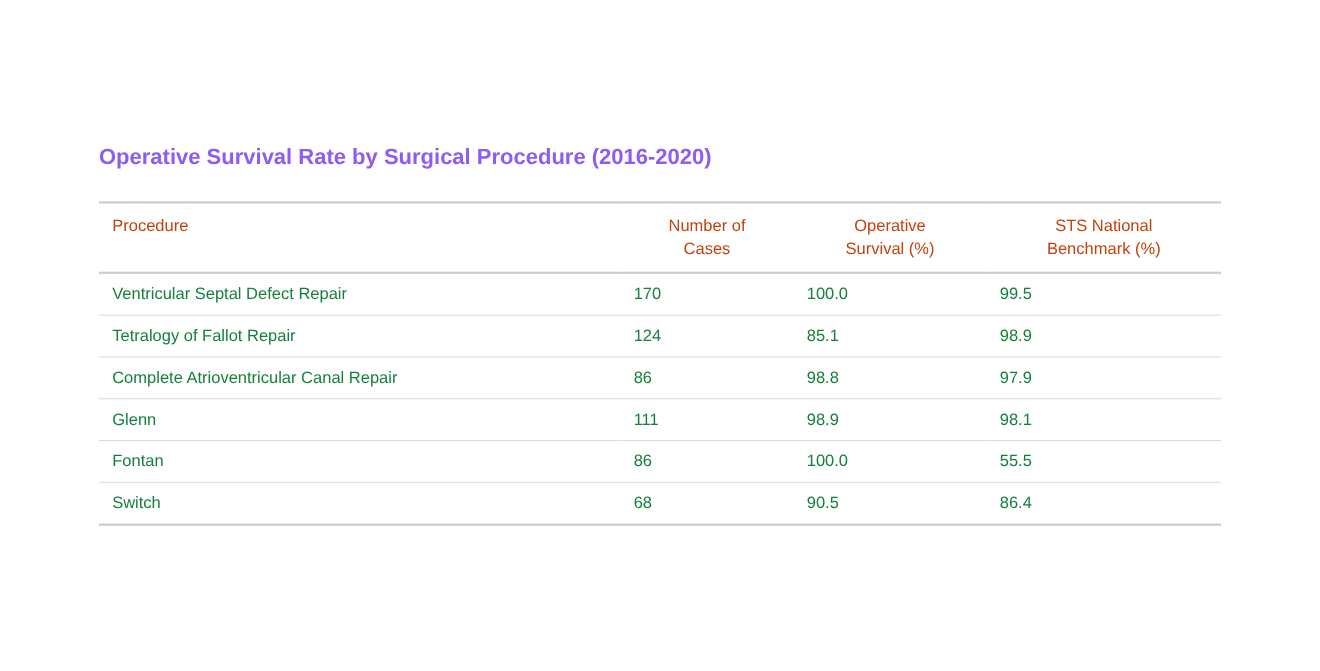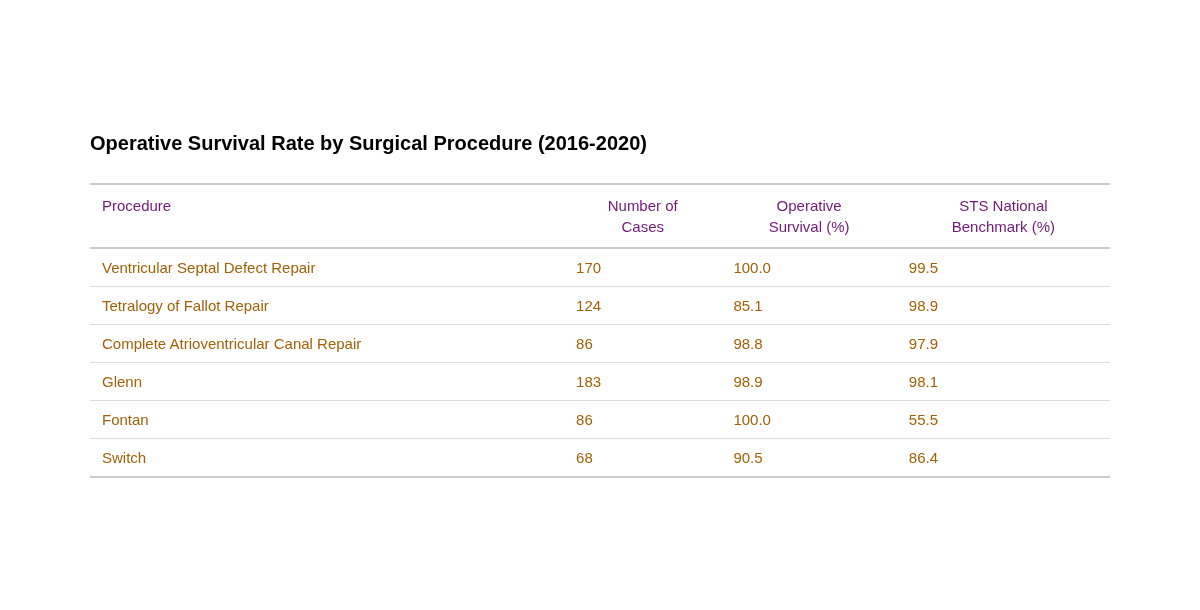--- a/index.html
+++ b/index.html
@@ -17,38 +17,38 @@
       align-items: center;
       justify-content: center;
     }
 
     .container {
       width: 1100px;
       padding: 30px 40px;
     }
 
     .page-title {
-      color: #000000;
+      color: #8b5cf6;
       font-size: 20px;
       font-weight: bold;
       margin-bottom: 28px;
     }
 
     table {
       width: 100%;
       border-collapse: collapse;
     }
 
     thead tr {
       border-top: 2px solid #cccccc;
       border-bottom: 2px solid #cccccc;
     }
 
     thead th {
-      color: #701a75;
+      color: #c2410c;
       font-weight: normal;
       font-size: 15px;
       padding: 10px 12px;
       text-align: left;
       vertical-align: top;
       line-height: 1.4;
     }
 
     thead th:not(:first-child) {
       text-align: center;
@@ -57,21 +57,21 @@
     tbody tr {
       border-bottom: 1px solid #dddddd;
     }
 
     tbody tr:last-child {
       border-bottom: 2px solid #cccccc;
     }
 
     tbody td {
       font-size: 15px;
-      color: #a16207;
+      color: #15803d;
       padding: 10px 12px;
       text-align: left;
       vertical-align: middle;
     }
 
     tbody td:not(:first-child) {
       text-align: left;
     }
   </style>
 </head>
@@ -103,21 +103,21 @@
           <td>98.9</td>
         </tr>
         <tr>
           <td>Complete Atrioventricular Canal Repair</td>
           <td>86</td>
           <td>98.8</td>
           <td>97.9</td>
         </tr>
         <tr>
           <td>Glenn</td>
-          <td>183</td>
+          <td>111</td>
           <td>98.9</td>
           <td>98.1</td>
         </tr>
         <tr>
           <td>Fontan</td>
           <td>86</td>
           <td>100.0</td>
           <td>55.5</td>
         </tr>
         <tr>

